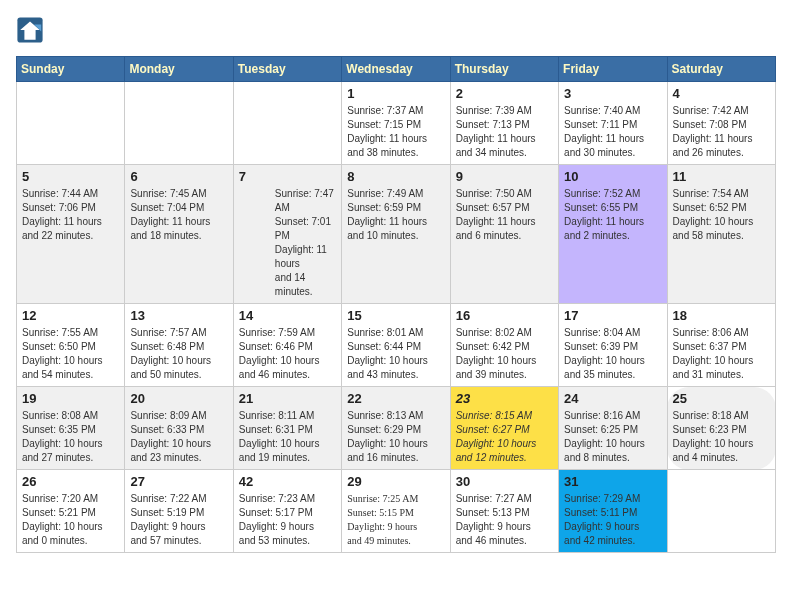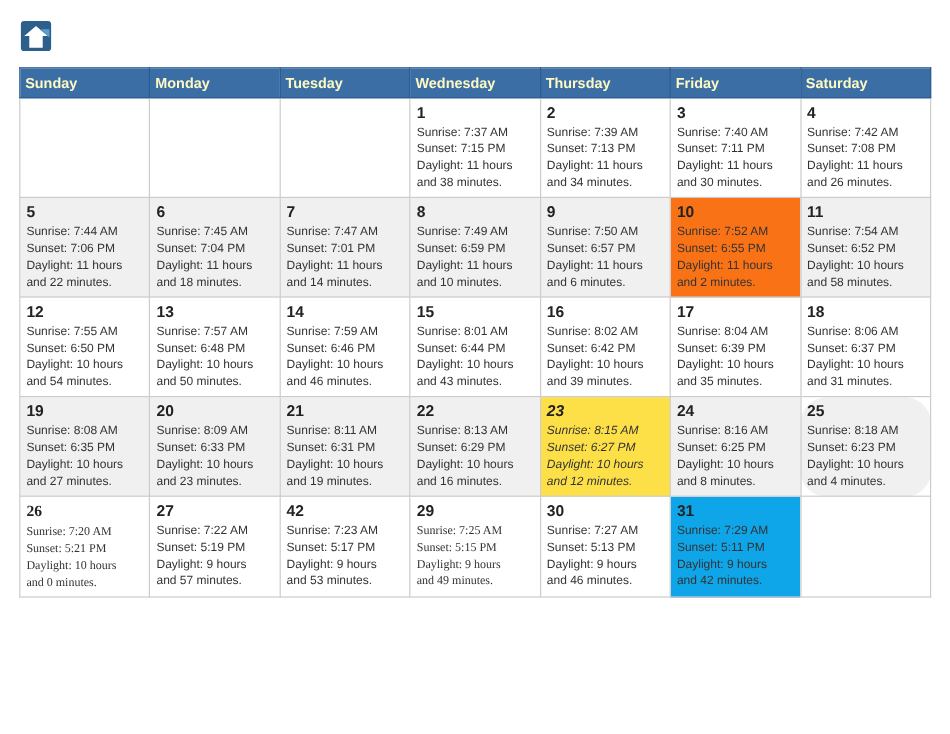--- a/index.html
+++ b/index.html
@@ -157,40 +157,40 @@
         </td>
         <td style="background: rgb(240, 240, 240);">
           <span class="day-num">6</span>
           <div class="day-info" style="white-space: pre-line;">Sunrise: 7:45 AM
 Sunset: 7:04 PM
 Daylight: 11 hours
 and 18 minutes.</div>
         </td>
         <td style="background: rgb(240, 240, 240);">
           <span class="day-num">7</span>
-          <div class="day-info" style="white-space: pre-line;">Sunrise: 7:47 AM
+          <div class="day-info" style="white-space: pre-line; margin-left: 36px;">Sunrise: 7:47 AM
 Sunset: 7:01 PM
 Daylight: 11 hours
 and 14 minutes.</div>
         </td>
         <td style="background: rgb(240, 240, 240);">
           <span class="day-num">8</span>
           <div class="day-info" style="white-space: pre-line;">Sunrise: 7:49 AM
 Sunset: 6:59 PM
 Daylight: 11 hours
 and 10 minutes.</div>
         </td>
         <td style="background: rgb(240, 240, 240);">
           <span class="day-num">9</span>
           <div class="day-info" style="white-space: pre-line;">Sunrise: 7:50 AM
 Sunset: 6:57 PM
 Daylight: 11 hours
 and 6 minutes.</div>
         </td>
-        <td style="background: #f97316;">
+        <td style="background: #c4b5fd;">
           <span class="day-num">10</span>
           <div class="day-info" style="white-space: pre-line;">Sunrise: 7:52 AM
 Sunset: 6:55 PM
 Daylight: 11 hours
 and 2 minutes.</div>
         </td>
         <td style="background: rgb(240, 240, 240);">
           <span class="day-num">11</span>
           <div class="day-info" style="white-space: pre-line;">Sunrise: 7:54 AM
 Sunset: 6:52 PM
@@ -294,21 +294,21 @@
         </td>
         <td style="background: rgb(240, 240, 240); border-radius: 22px;">
           <span class="day-num">25</span>
           <div class="day-info" style="white-space: pre-line;">Sunrise: 8:18 AM
 Sunset: 6:23 PM
 Daylight: 10 hours
 and 4 minutes.</div>
         </td>
       </tr>
       <tr>
-        <td style="background: rgb(255, 255, 255); font-family: Liberation Serif, serif;">
+        <td style="background: rgb(255, 255, 255);">
           <span class="day-num">26</span>
           <div class="day-info" style="white-space: pre-line;">Sunrise: 7:20 AM
 Sunset: 5:21 PM
 Daylight: 10 hours
 and 0 minutes.</div>
         </td>
         <td style="background: rgb(255, 255, 255);">
           <span class="day-num">27</span>
           <div class="day-info" style="white-space: pre-line;">Sunrise: 7:22 AM
 Sunset: 5:19 PM

